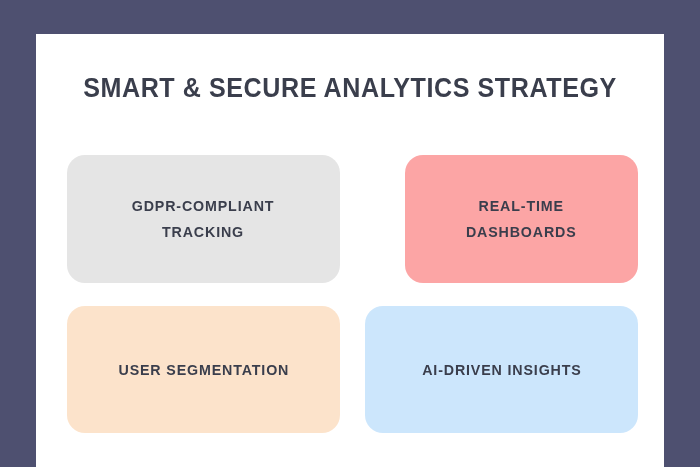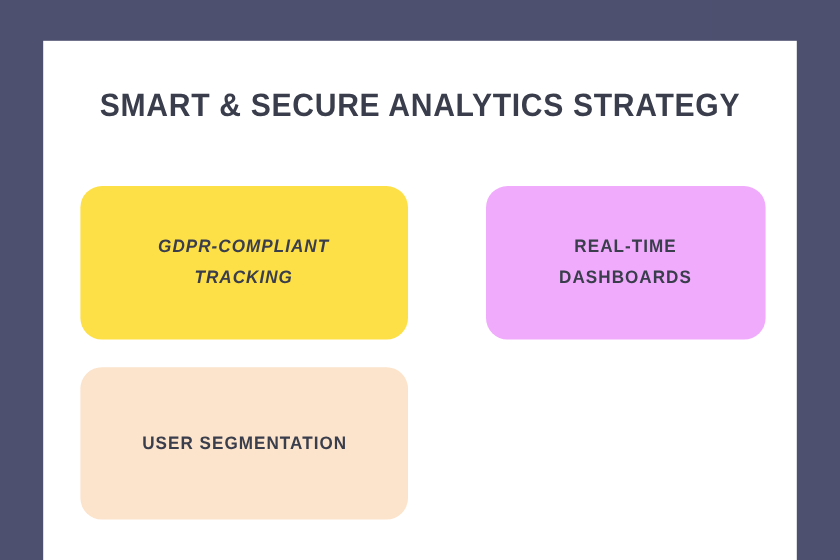--- a/index.html
+++ b/index.html
@@ -88,30 +88,33 @@
 </head>
 <body>
 
 <div id="canvas" style="background: rgb(78, 80, 112);">
   <div id="panel" style="background: rgb(255, 255, 255);">
 
     <div id="page-title" style="color: rgb(58, 62, 76);">SMART &amp; SECURE ANALYTICS STRATEGY</div>
 
     <div id="card-grid">
 
-      <div class="card" style="background: #fde047; font-style: italic;">
+      <div class="card" style="background: #e5e5e5;">
         <span class="card-label">GDPR-COMPLIANT
 TRACKING</span>
       </div>
 
-      <div class="card" style="background: #f0abfc; margin-left: 40px;">
+      <div class="card" style="background: #fca5a5; margin-left: 40px;">
         <span class="card-label">REAL-TIME
 DASHBOARDS</span>
       </div>
 
       <div class="card" style="background: rgb(252, 227, 203); align-items: center;">
         <span class="card-label">USER SEGMENTATION</span>
       </div>
 
+      <div class="card" style="background: rgb(204, 230, 252);">
+        <span class="card-label">AI-DRIVEN INSIGHTS</span>
+      </div>
 
     </div>
   </div>
 </div>
 
 </body></html>

